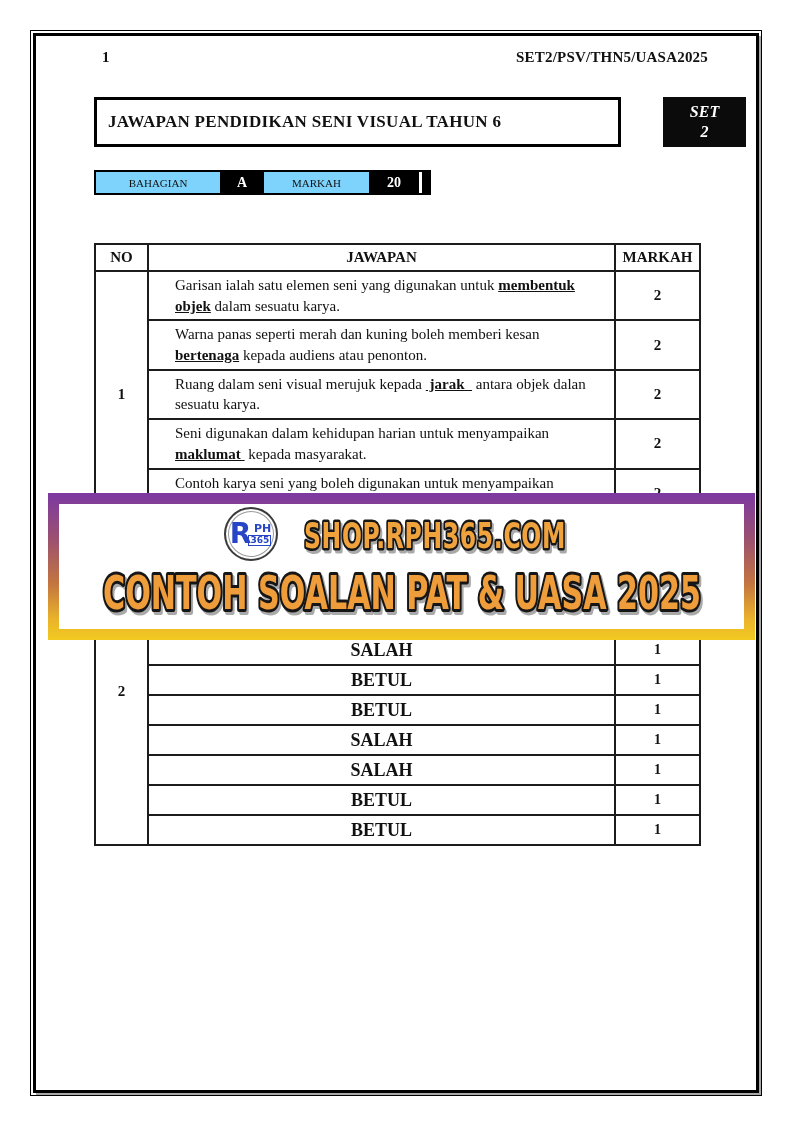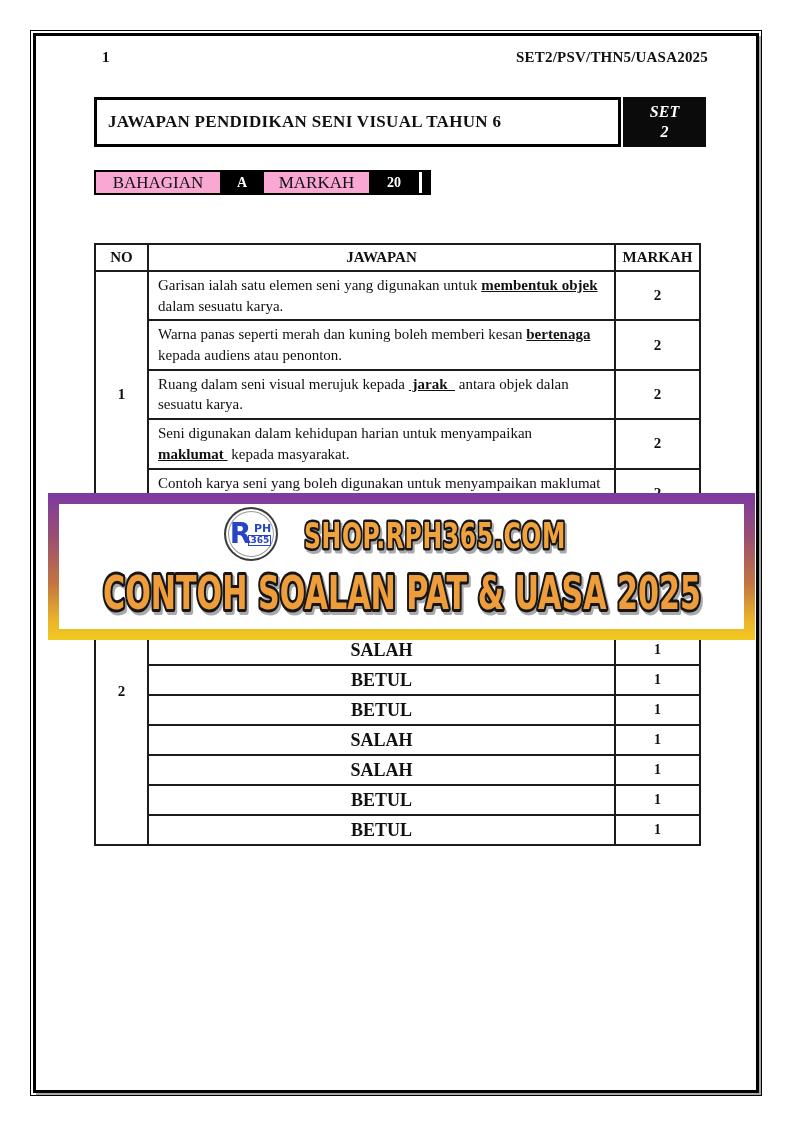--- a/index.html
+++ b/index.html
@@ -9,49 +9,49 @@
   }
   .frame {
     position:absolute; left:33px; top:33px; width:726px; height:1060px;
     border:3px solid #000; outline:1px solid #000; outline-offset:2px;
     box-shadow:3px 3px 0 rgba(110,110,110,.6); background:#fff; box-sizing:border-box;
   }
   
   .hdr-num { position:absolute; left:66px; top:13px; font-weight:bold; font-size:15px; }
   .hdr-code { position:absolute; right:48px; top:13px; font-weight:bold; font-size:15px; letter-spacing:.2px; }
   
-  .title-row { position:absolute; left:58px; top:61px; display:flex; align-items:flex-start; }
+  .title-row { position:absolute; left:58px; top:61px; display:flex; align-items:flex-start;gap:40px; }
   .title-box {
     width:527px; height:50px; border:3px solid #000; box-sizing:border-box;
     display:flex; align-items:center; padding-left:11px; font-weight:bold; font-size:17px; letter-spacing:.3px;
     background:#fff;
   }
   .set-box {
     width:83px; height:50px; margin-left:2px; background:#0b0b0b; color:#fff;
     display:flex; flex-direction:column; align-items:center; justify-content:center;
     font-weight:bold; font-size:16px; line-height:1.25; box-sizing:border-box;font-style:italic;
   }
   
   .bar {
     position:absolute; left:58px; top:134px; width:337px; height:25px;
     background:#000; border:2px solid #000; box-sizing:border-box; display:flex; align-items:stretch;
   }
-  .bar .w { background:#f9a8d4; display:flex; align-items:center; justify-content:center; font-size:17px; color:#111; }
+  .bar .w { background:#7dd3fc; display:flex; align-items:center; justify-content:center; font-size:11px; color:#111; }
   .bar .b { background:#000; color:#fff; display:flex; align-items:center; justify-content:center; font-weight:bold; font-size:14px; }
   .bar .c1 { width:124px; } .bar .c2 { width:44px; } .bar .c3 { width:105px; } .bar .c4 { width:50px; }
   .bar .gap { width:3px; background:#fff; } .bar .cap { flex:1; background:#000; }
   
   table.anst { border-collapse:collapse; table-layout:fixed; width:605px; background:#fff; }
   table.anst td, table.anst th { border:2px solid #1c1c1c; box-sizing:border-box; }
   .t1 { position:absolute; left:58px; top:179px;margin-top:28px; }
   .t2 { position:absolute; left:58px; top:598px; z-index:1; }
   th.h { font-weight:bold; font-size:15px; height:27px; text-align:center; padding:0; }
   td.no-cell { font-weight:bold; font-size:15px; text-align:center; vertical-align:middle; }
   td.no-cell.q2 { vertical-align:top; padding-top:47px; }
-  td.jaw { font-size:15px; line-height:1.38; padding:3px 9px; height:44px; vertical-align:middle; }
+  td.jaw { font-size:15px; line-height:1.38; padding:3px 26px; height:44px; vertical-align:middle; }
   td.mk { font-weight:bold; font-size:15px; text-align:center; vertical-align:middle; }
   td.ansv { font-weight:bold; font-size:18px; text-align:center; height:30px; padding:0; vertical-align:middle; }
   td.mk2 { font-weight:bold; font-size:14px; text-align:center; vertical-align:middle; padding:0; }
   .bu { font-weight:bold; text-decoration:underline; }
   
   .banner {
     position:absolute; left:12px; top:457px; width:707px; height:147px; z-index:2;
     background:linear-gradient(180deg,#7c3aa2 0%, #9a4f72 30%, #c3763f 62%, #eab32b 86%, #f2ca20 100%);
     padding:11px; box-sizing:border-box;
   }

